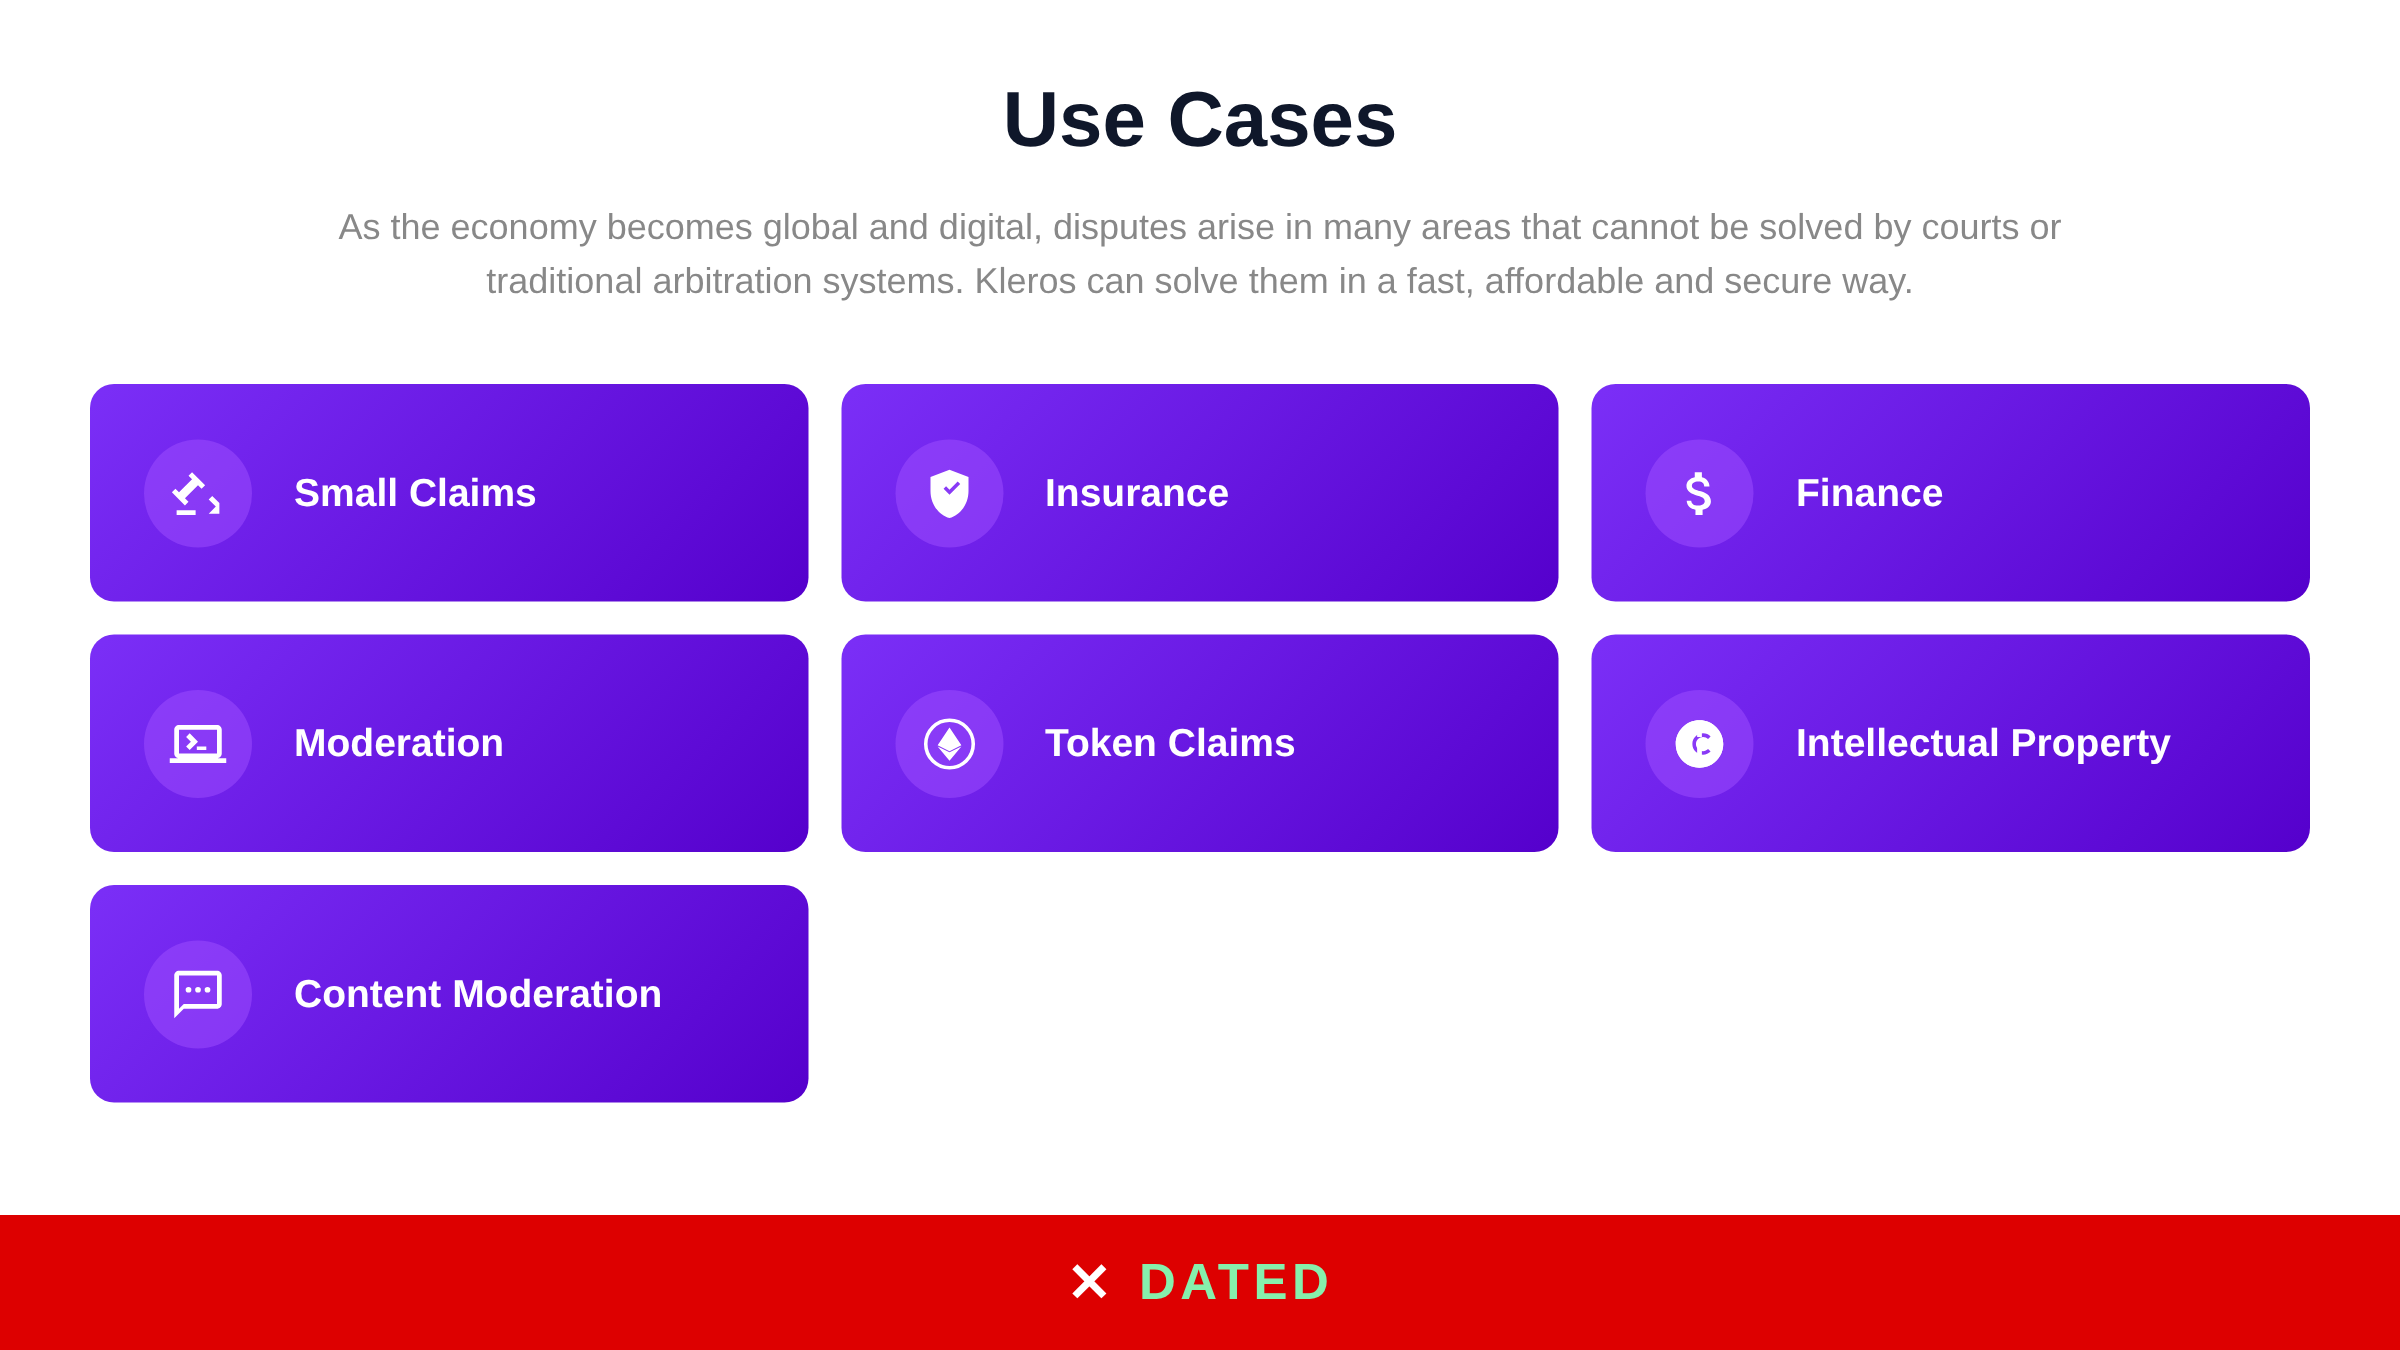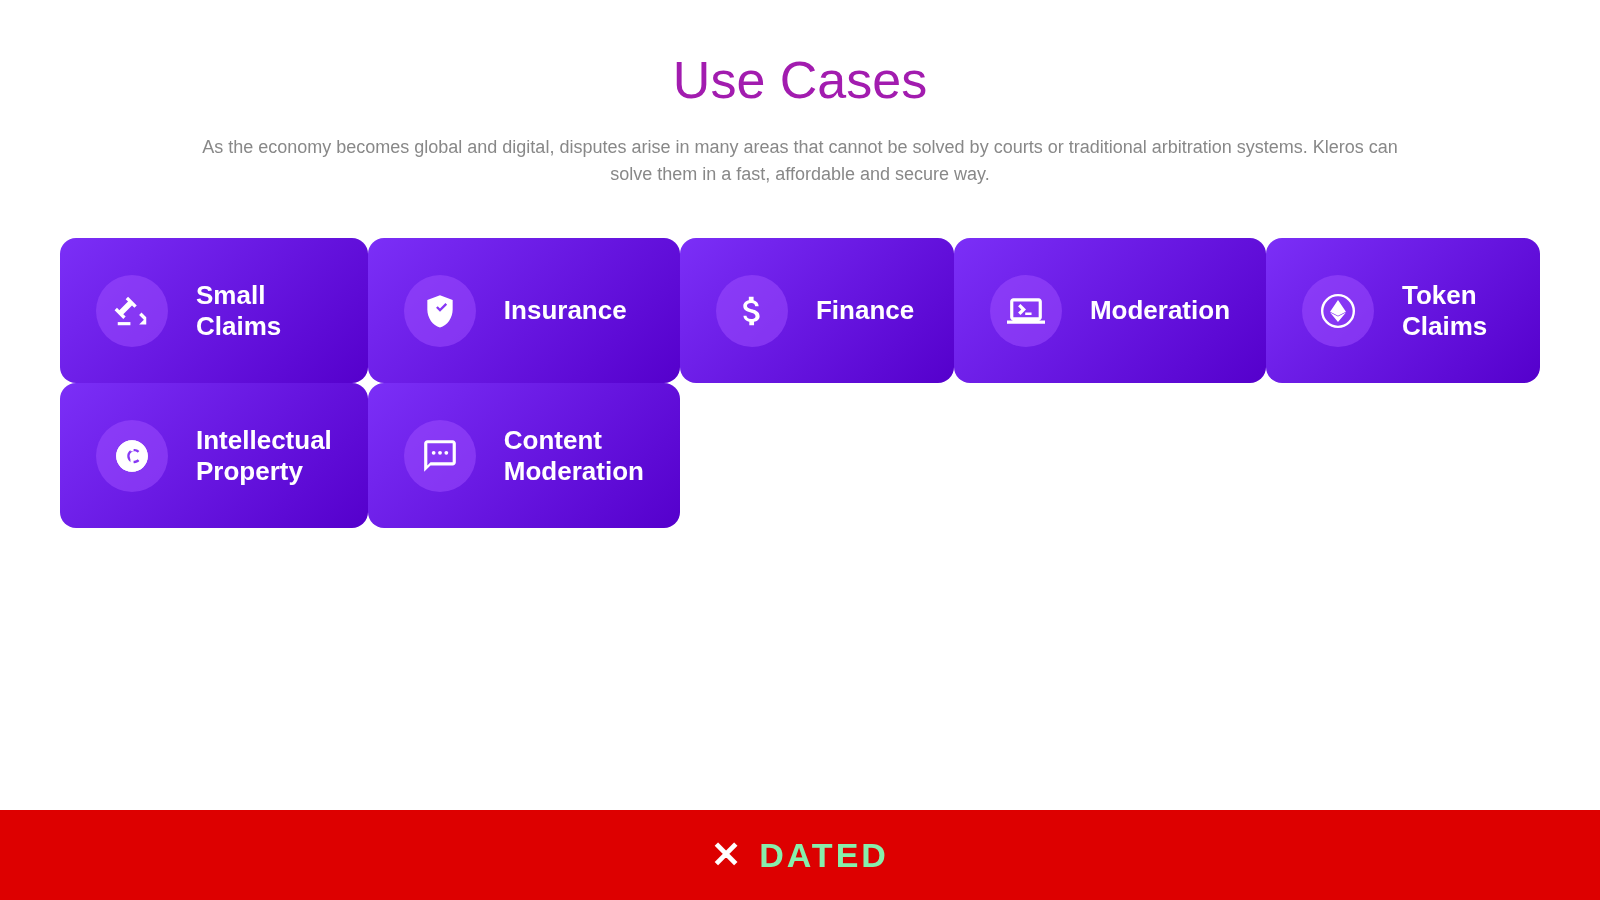--- a/index.html
+++ b/index.html
@@ -21,38 +21,39 @@
     .main-content {
       flex: 1;
       display: flex;
       flex-direction: column;
       align-items: center;
       padding: 50px 60px 40px;
     }
 
     .page-title {
       font-size: 52px;
-      font-weight: 400;
-      color: #a21caf;
+      font-weight: 700;
+      color: #0f172a;
       margin-bottom: 24px;
       text-align: center;
     }
 
     .page-subtitle {
-      font-size: 18px;
+      font-size: 24px;
       color: #888888;
       text-align: center;
       max-width: 1200px;
       line-height: 1.5;
       margin-bottom: 50px;
     }
 
     .cards-grid {
       display: grid;
-      grid-template-columns: repeat(5, 1fr);
+      grid-template-columns: repeat(3, 1fr);
+      gap: 22px;
       width: 100%;
       max-width: 1480px;
     }
 
     .card {
       background: linear-gradient(135deg, #7b2ff7 0%, #5500cc 100%);
       border-radius: 16px;
       padding: 0 36px;
       height: 145px;
       display: flex;

